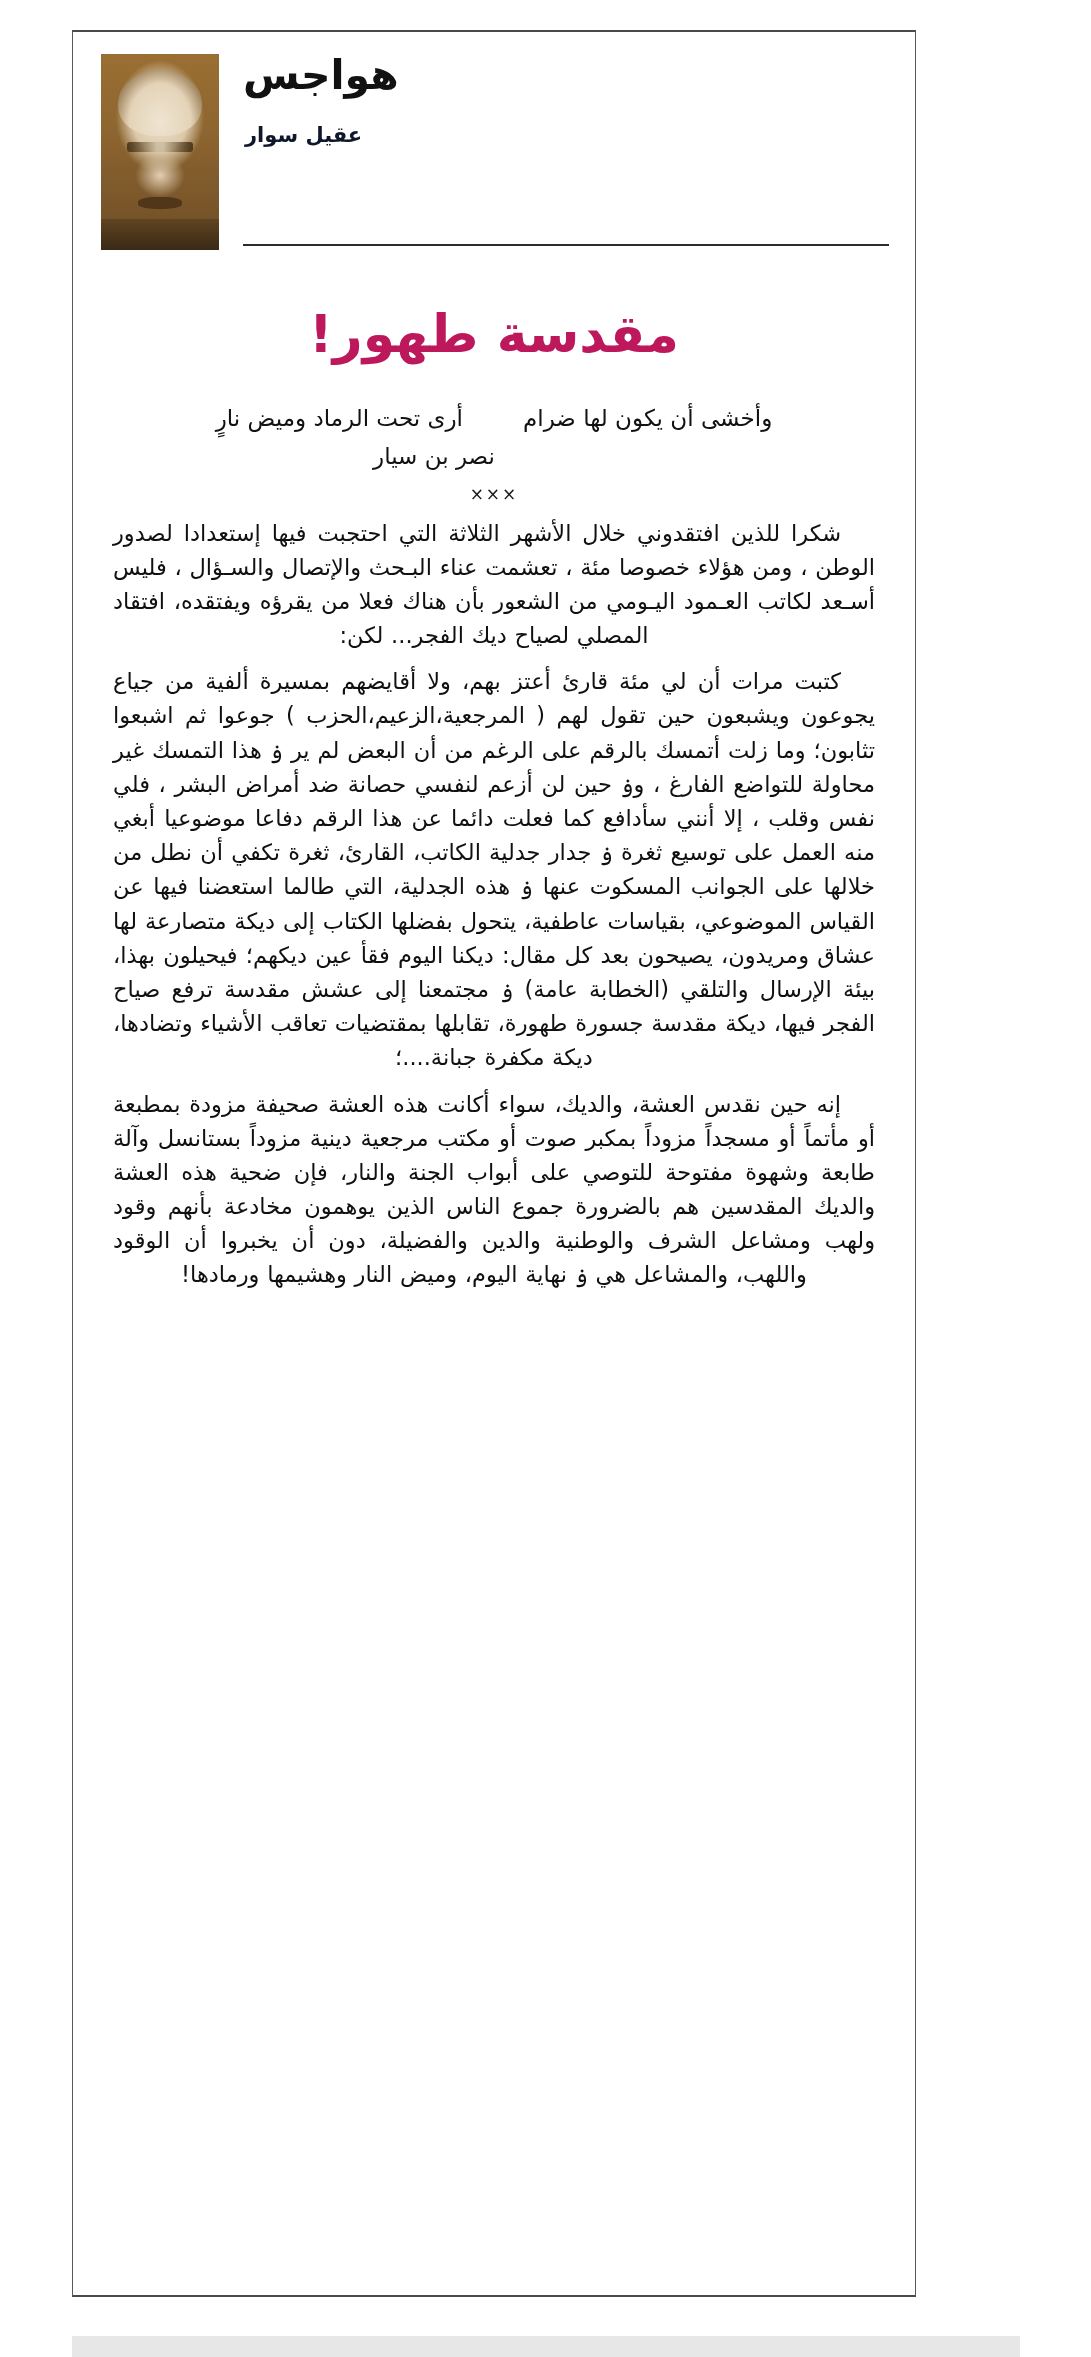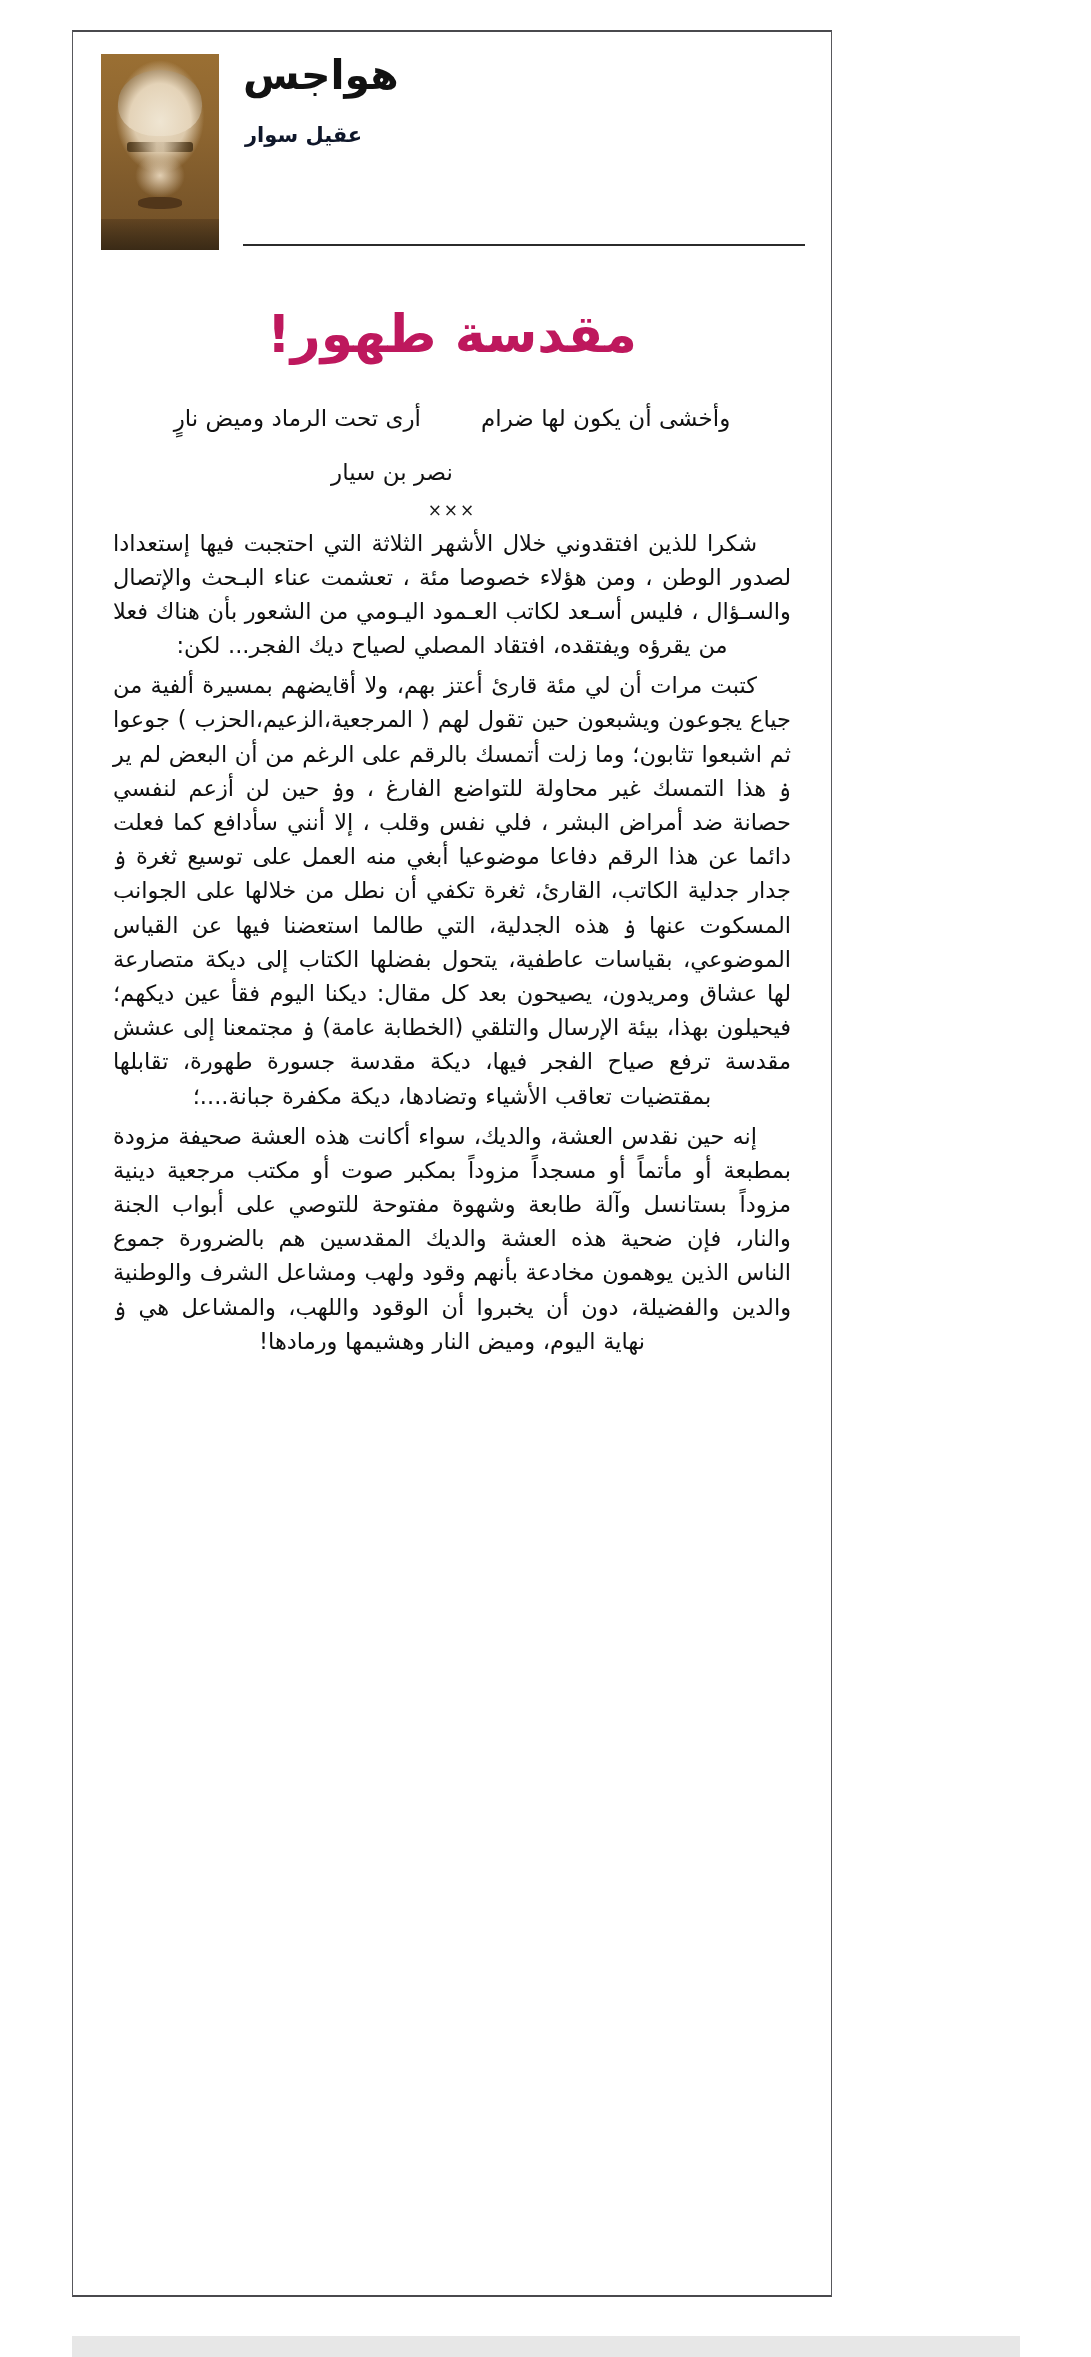--- a/index.html
+++ b/index.html
@@ -15,21 +15,21 @@
     background: #ffffff;
     overflow: hidden;
     position: relative;
   }
 
   
   .page {
     position: absolute;
     left: 72px;
     top: 30px;
-    width: 760px;
+    width: 844px;
     height: 2267px;
     border: 1px solid #58585c;
     border-top: 2px solid #4a4a4e;
     border-bottom: 2px solid #4a4a4e;
     box-sizing: border-box;
     background: #ffffff;
     padding: 0;
   }
 
   
@@ -160,21 +160,21 @@
     font-family: "DejaVu Sans", "Liberation Sans", sans-serif;
     font-size: 23px;
     line-height: 1.55;
     color: #121212;
   }
   .poem-hemistich {
     white-space: nowrap;
     text-align: center;
   }
   .poem-attrib {
-    margin-top: 18px;
+    margin-top: 2px;
     text-align: center;
     padding-right: 120px;
     font-family: "DejaVu Sans", "Liberation Sans", sans-serif;
     font-size: 23px;
     line-height: 1.5;
     color: #121212;
   }
 
   .divider-x {
     margin: 10px 0 6px 0;
@@ -191,21 +191,21 @@
     margin: 0 40px;
     padding-bottom: 14px;
   }
   .article-body p {
     font-family: "DejaVu Sans", "Liberation Sans", sans-serif;
     font-size: 22.5px;
     line-height: 1.52;
     color: #101010;
     text-align: justify;
     text-align-last: center;
-    margin: 0 0 6px 0;
+    margin: 12px 0 6px 0;
     text-indent: 34px;
     word-spacing: 0.5px;
   }
   .article-body p:last-child { margin-bottom: 0; }
 
   
   .footer-bar {
     position: absolute;
     left: 72px;
     top: 2336px;

